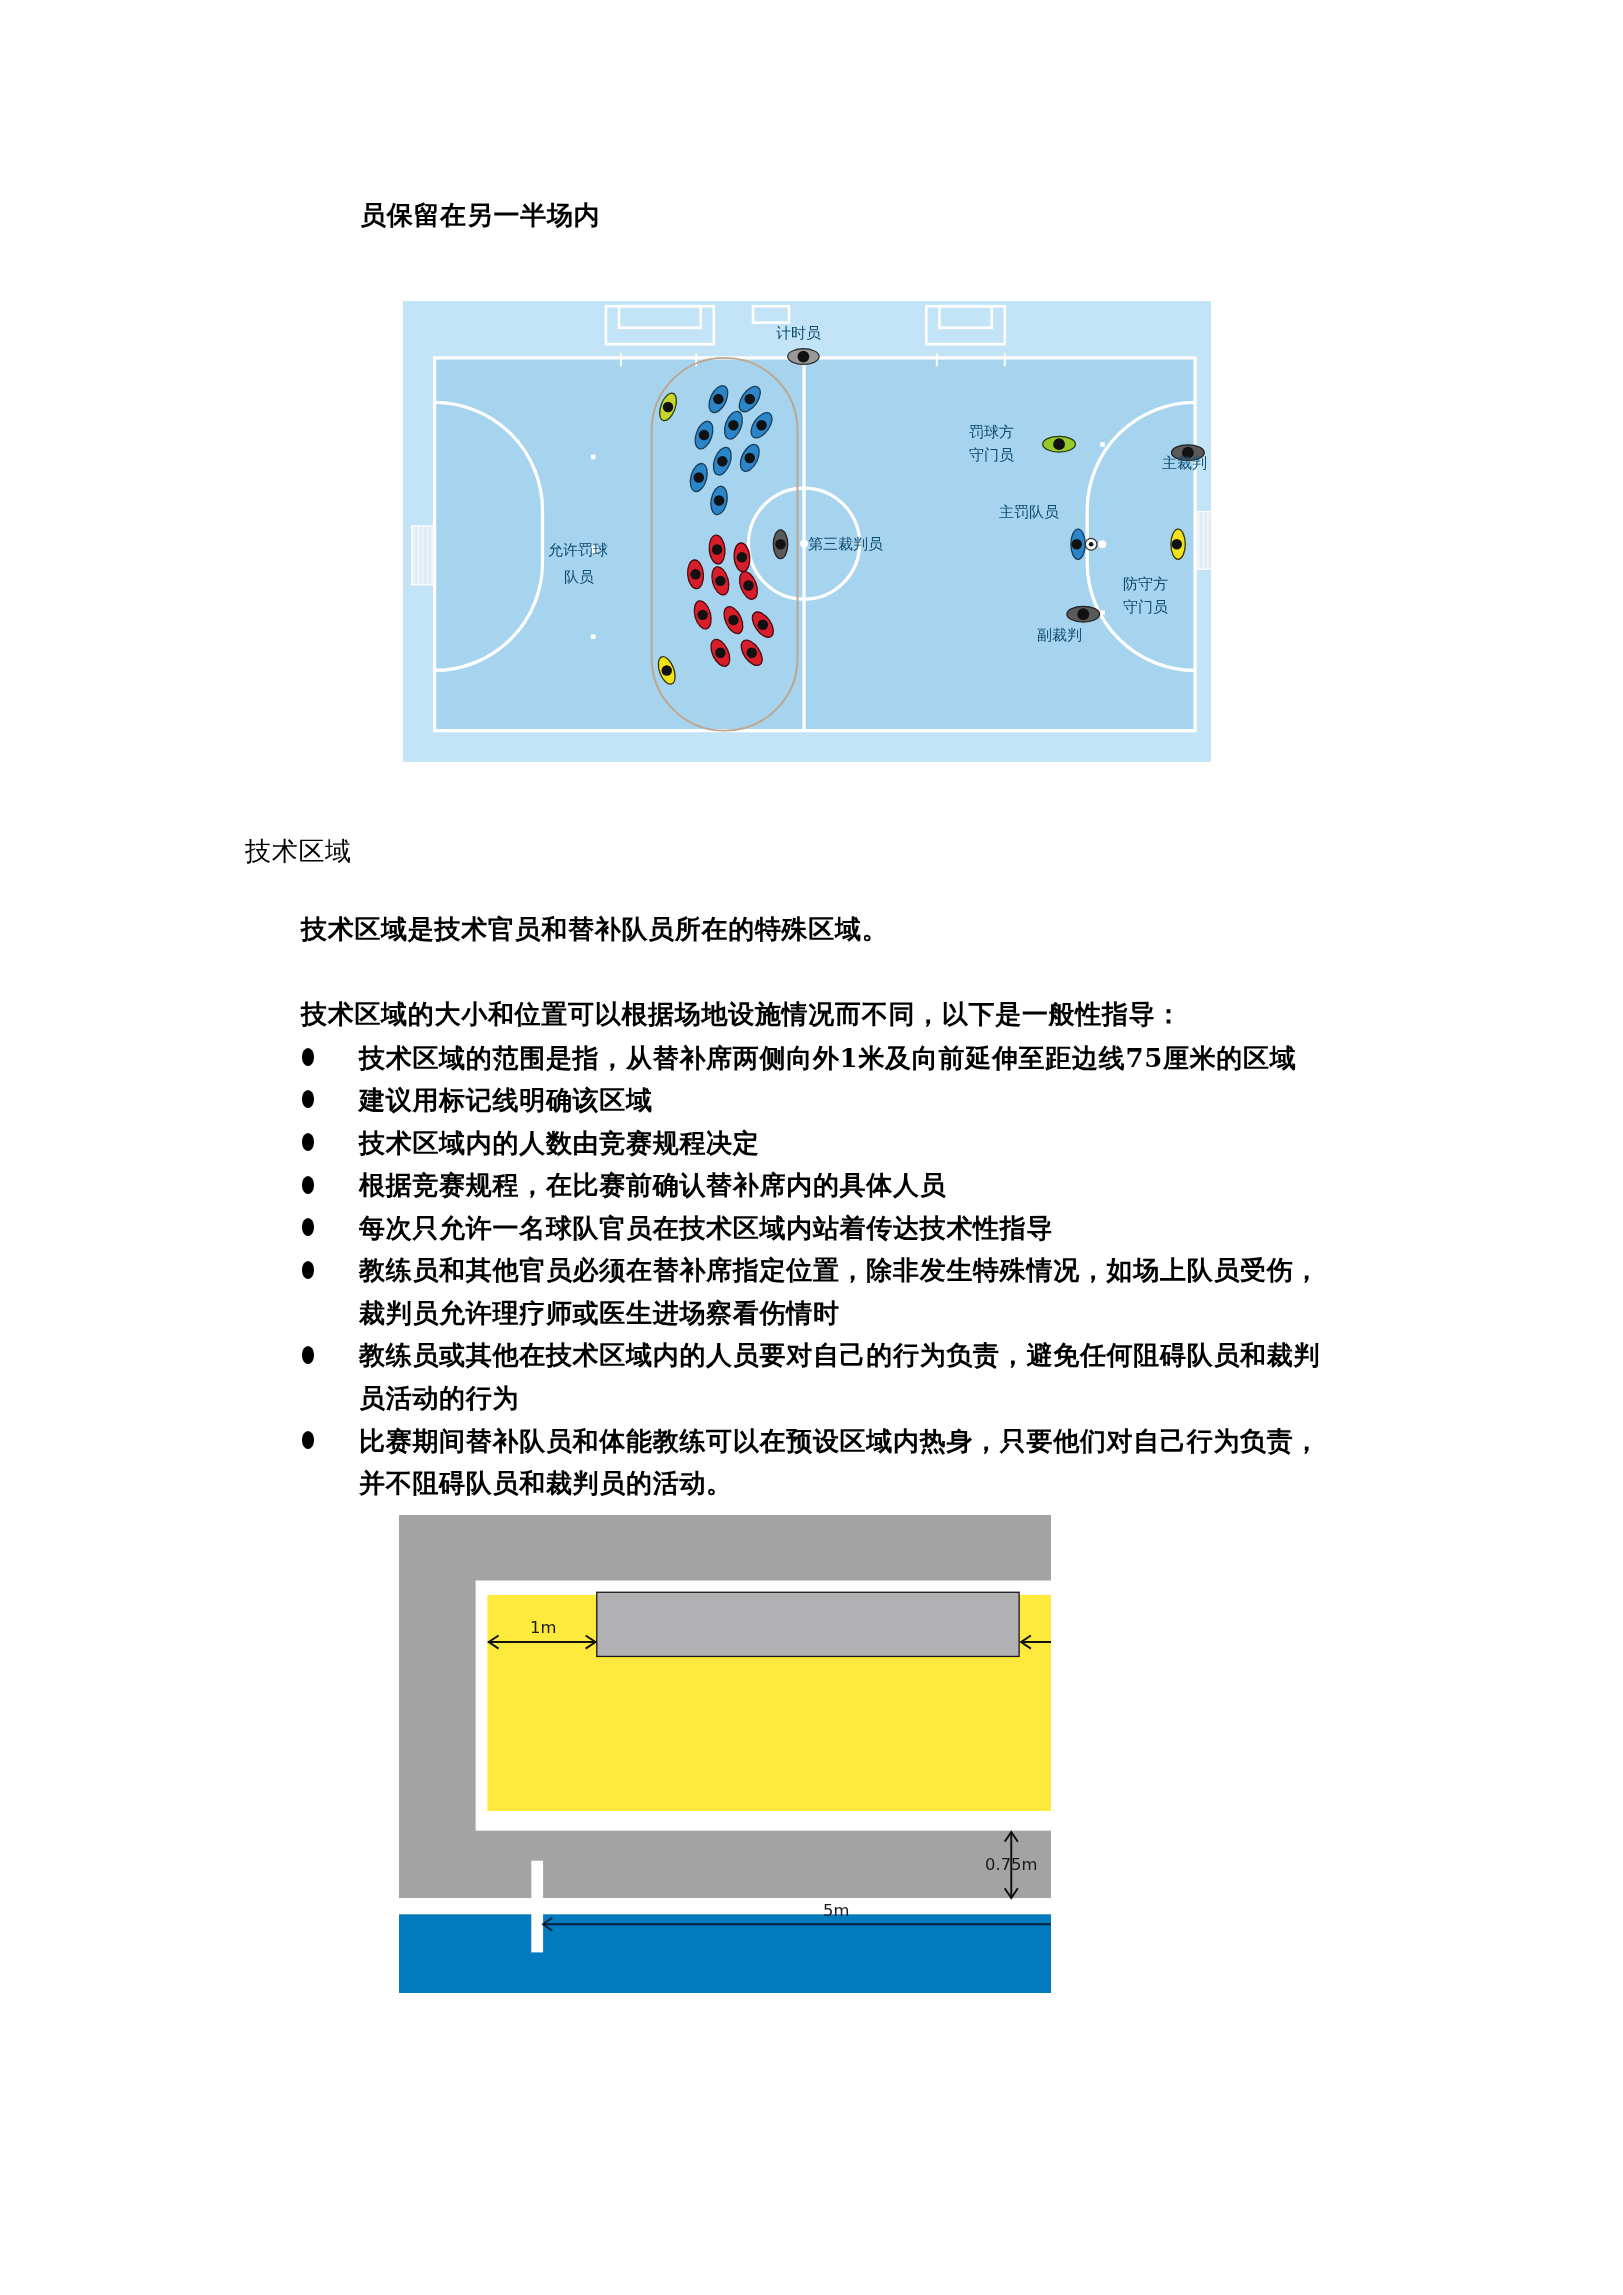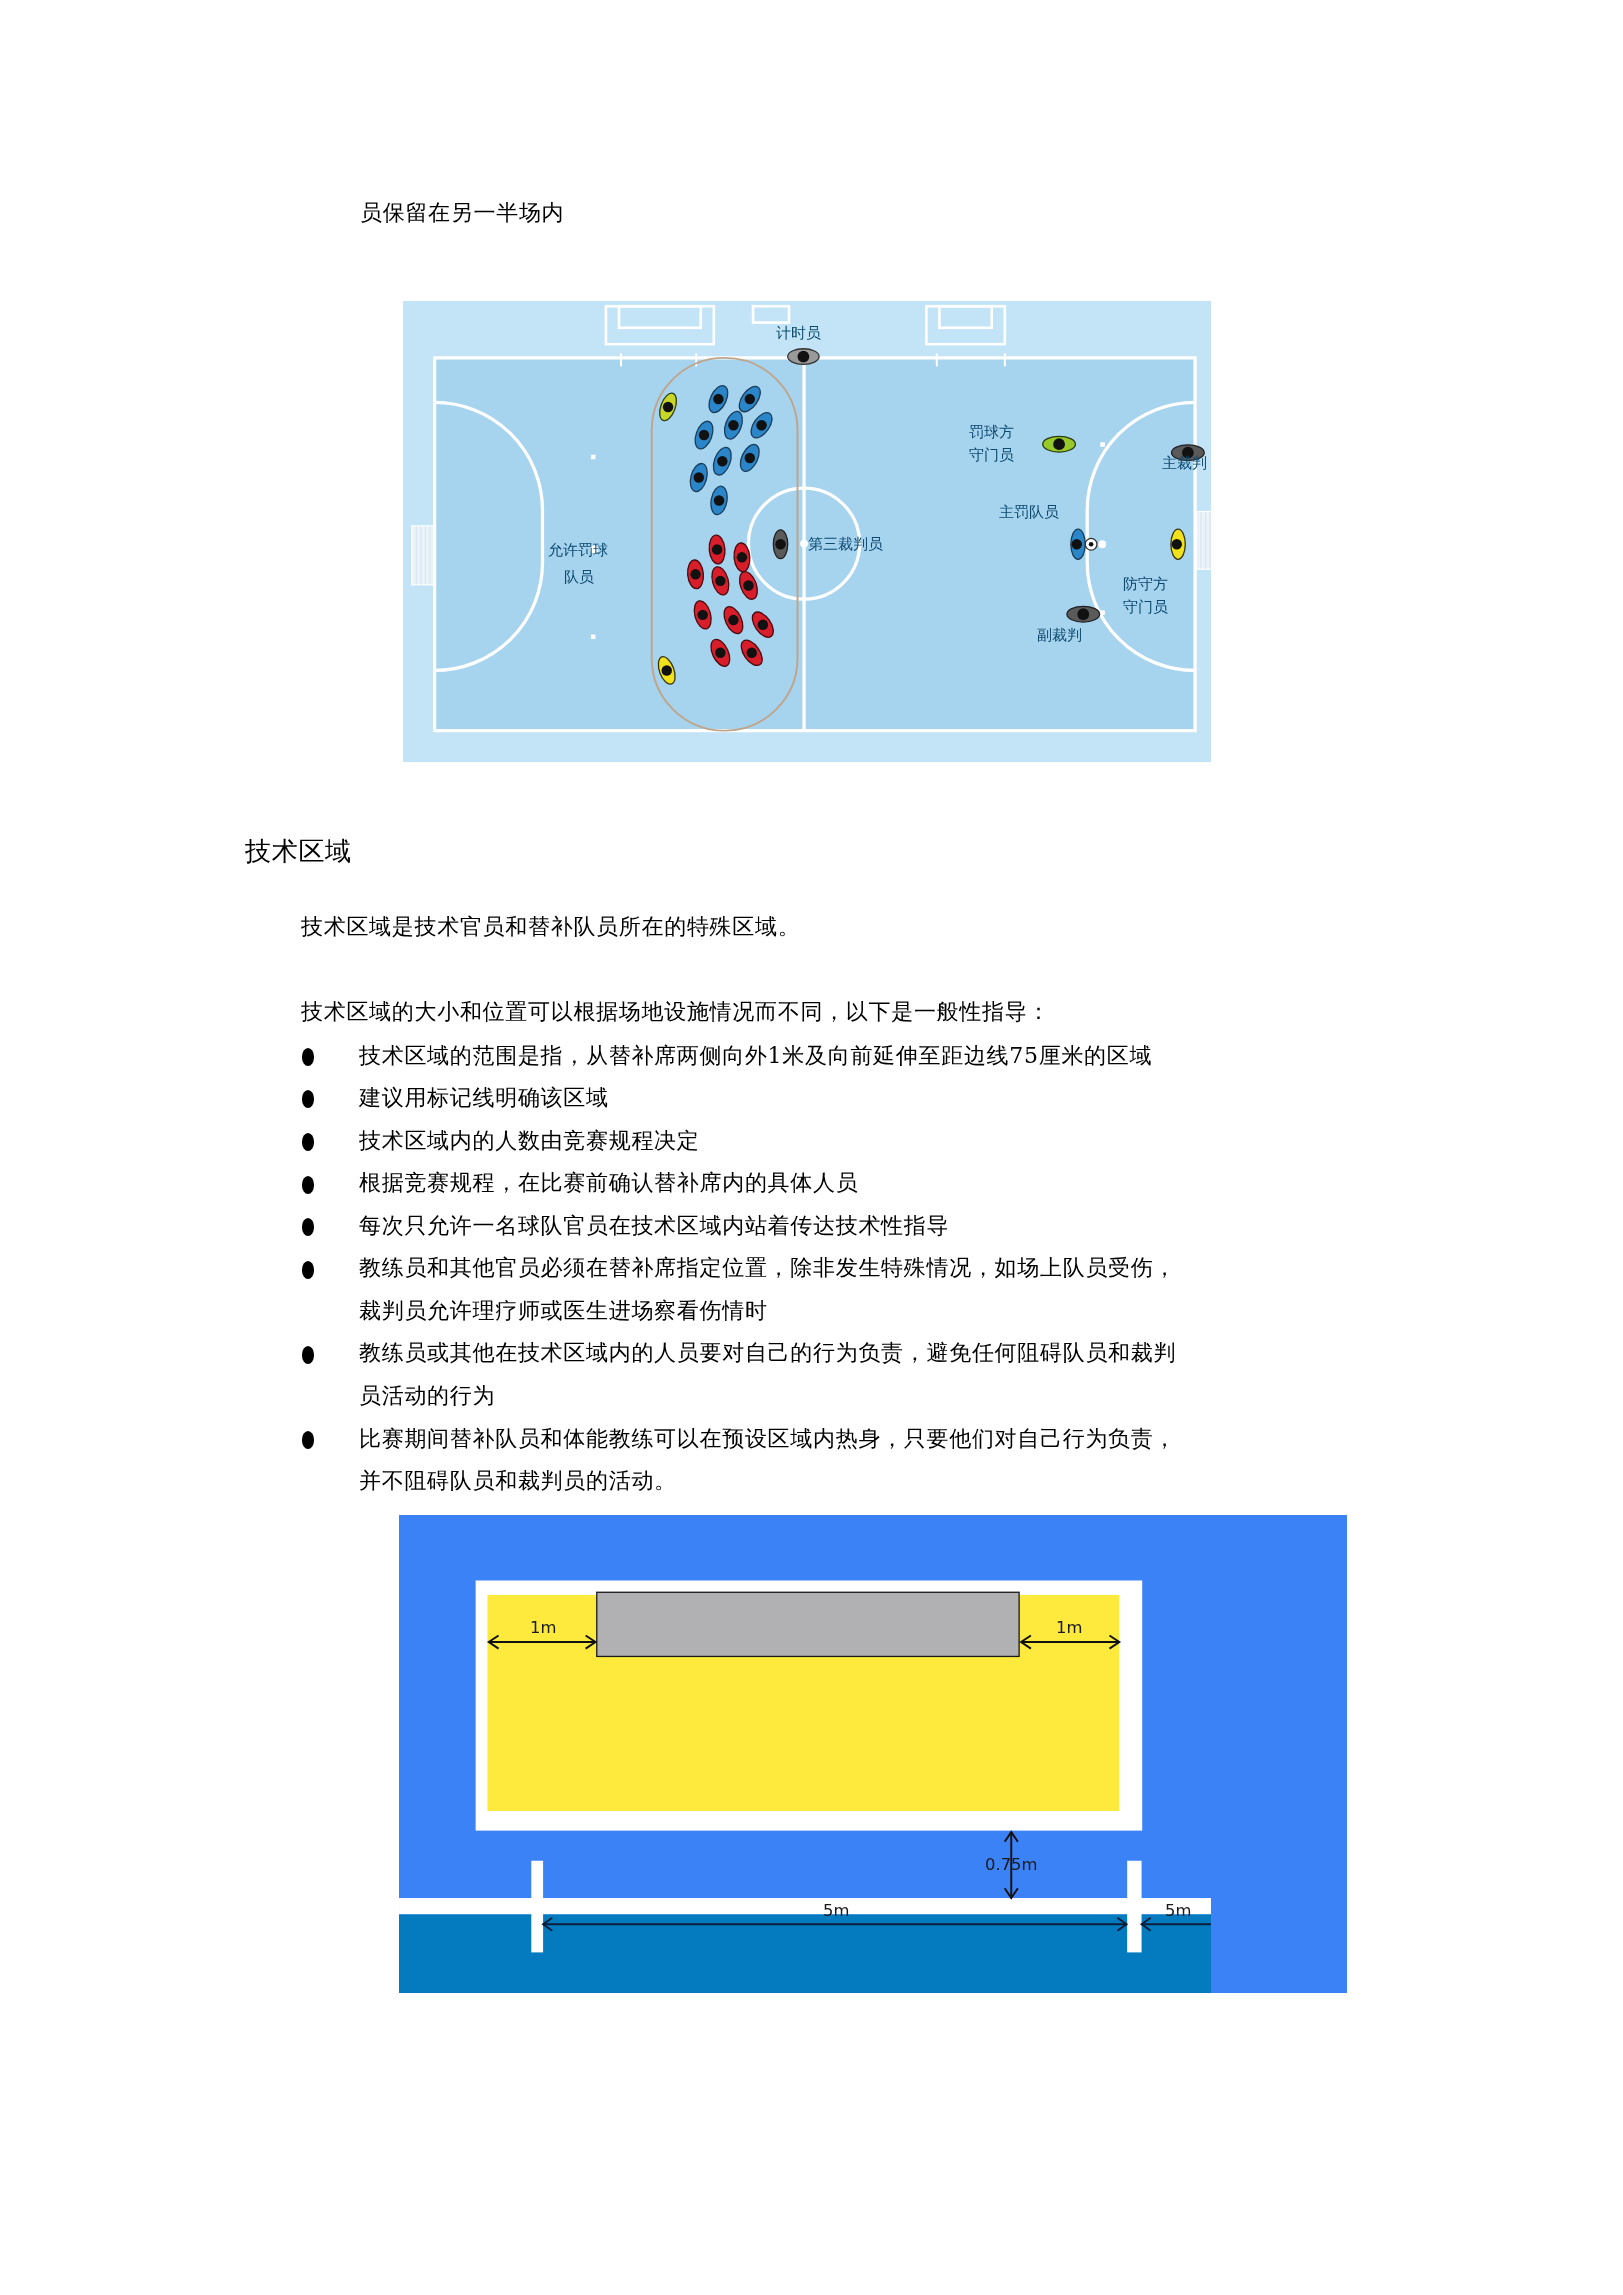--- a/index.html
+++ b/index.html
@@ -1,27 +1,27 @@
 <!DOCTYPE html>
 <html style="font-size:10.5px"><head>
 <meta charset="utf-8">
 <style>
   * { margin: 0; padding: 0; box-sizing: border-box; }
   html, body { width: 1623px; height: 2295px; background: #ffffff; }
   body { position: relative; font-family: "DejaVu Serif", "Liberation Serif", serif; color: #000; overflow: hidden; }
   .abs { position: absolute; }
-  .txt { font-size: 22px; line-height: 1; white-space: nowrap; letter-spacing: 0.7px; }
+  .txt { font-size: 26px; line-height: 1; white-space: nowrap; letter-spacing: 0.7px; font-weight: bold; }
   .heading { font-family: "DejaVu Sans", "Liberation Sans", sans-serif; font-size: 26px; font-weight: normal; }
   .bullet-dot { position: absolute; width: 12.4px; height: 17.7px; border-radius: 50%; background: #000; }
   
   #field { position: absolute; left: 403px; top: 301px; width: 808px; height: 461px; background: #c2e4f6; overflow: hidden; }
   #field svg { position: absolute; left: 0; top: 0; }
   .flabel { position: absolute; font-family: "DejaVu Serif", "Liberation Serif", serif; font-size: 15px; color: #0c4a6e; white-space: nowrap; line-height: 22px; text-align: center; }
   
-  #tech { position: absolute; left: 399px; top: 1515px; width: 948px; height: 478px; background: #3b82f6; overflow: hidden; }
+  #tech { position: absolute; left: 399px; top: 1515px; width: 652px; height: 478px; background: #a3a3a3; overflow: hidden; }
   .tlabel { position: absolute; font-family: "DejaVu Sans", "Liberation Sans", sans-serif; font-size: 16.4px; color: #1a1a1a; white-space: nowrap; }
 </style>
 </head>
 <body>
 
 <div class="abs txt" style="left:360px; top:202px;">员保留在另一半场内</div>
 
 <div id="field">
   <svg width="808" height="461" viewBox="0 0 1235 705">
 

